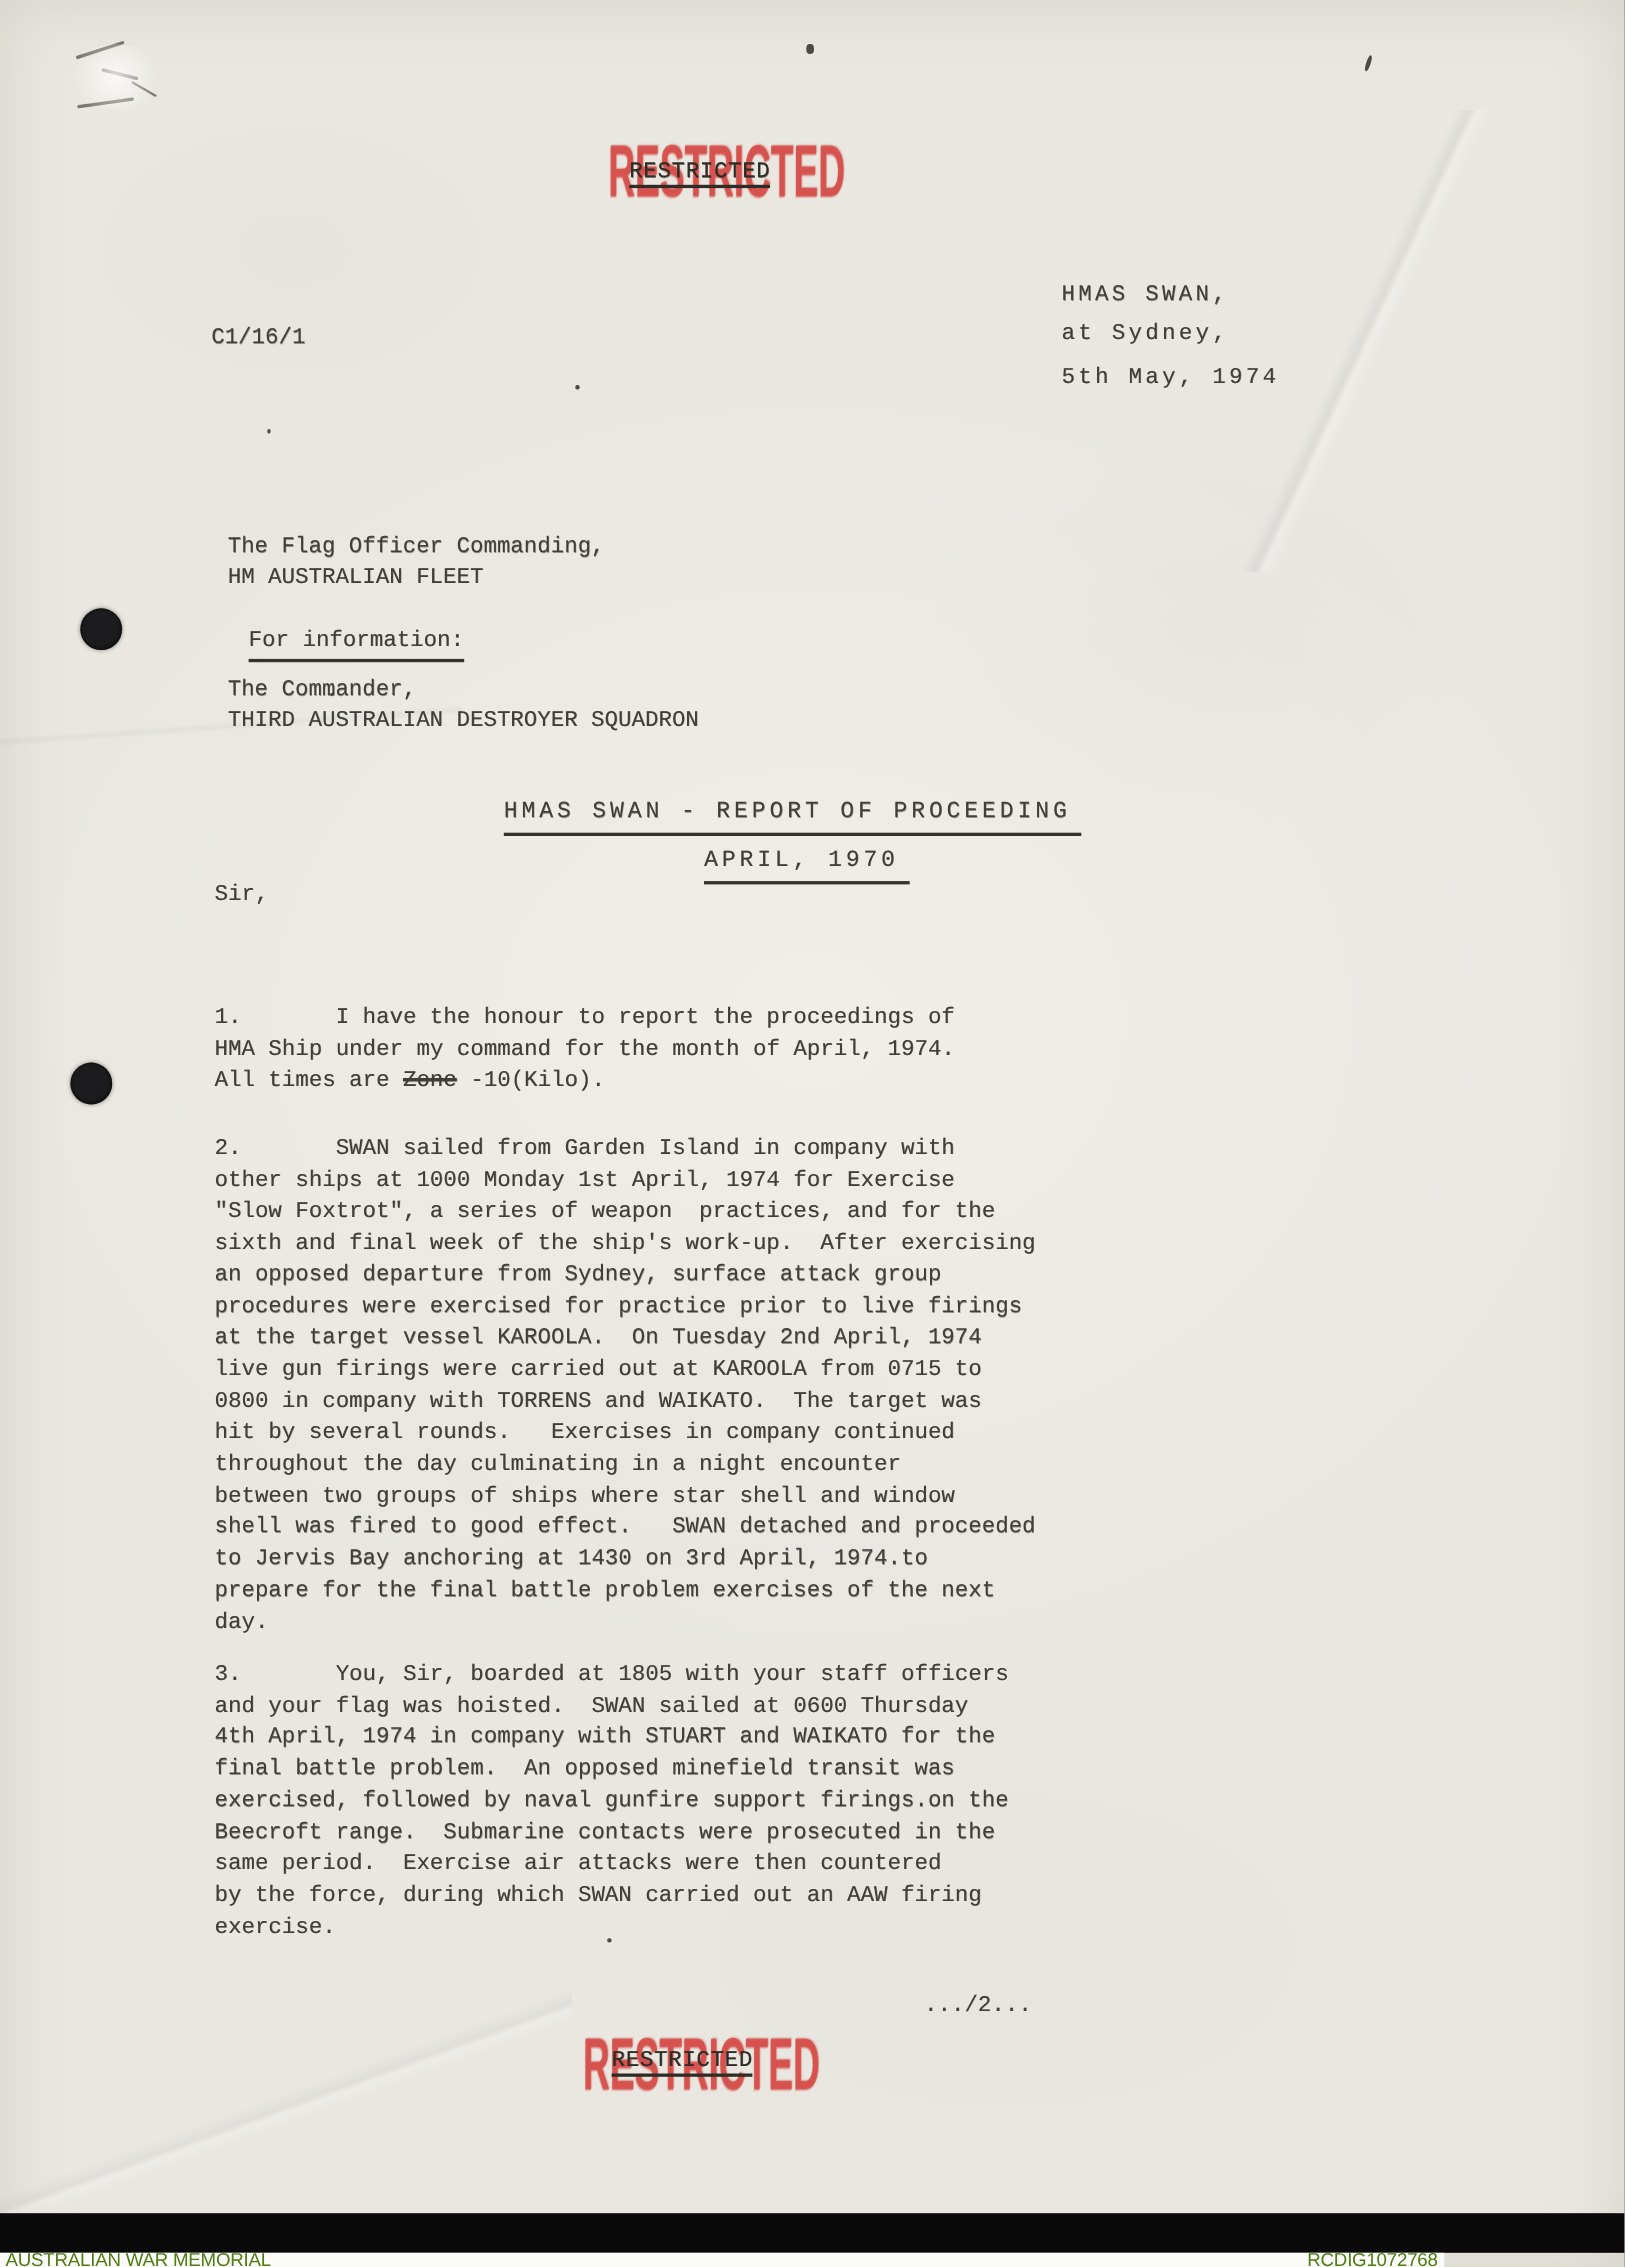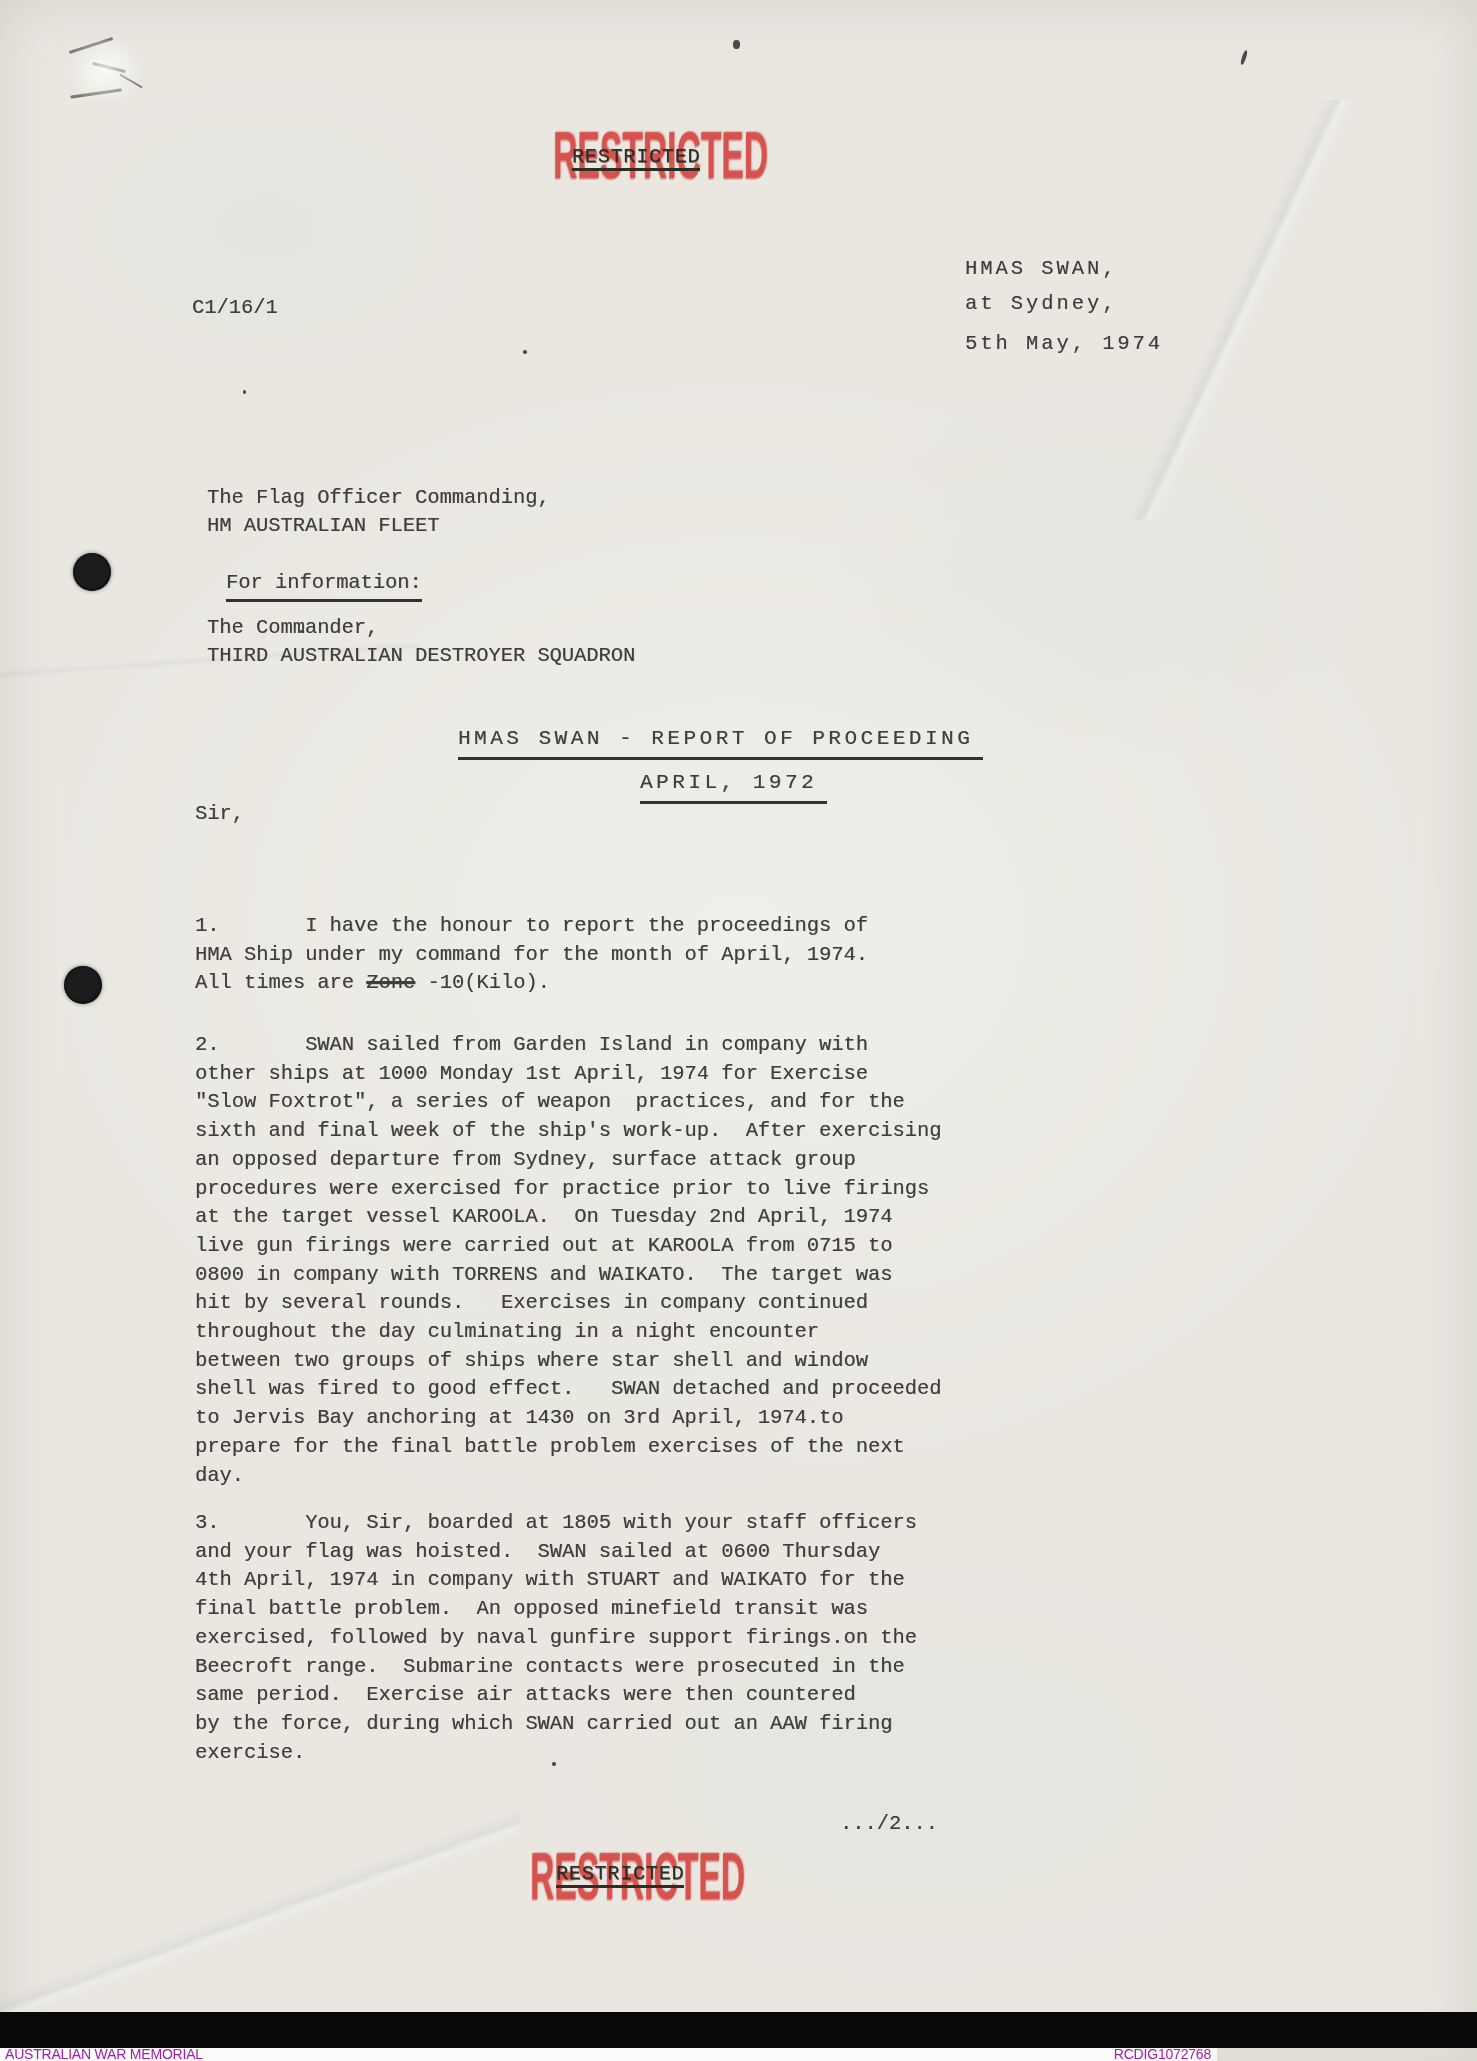--- a/index.html
+++ b/index.html
@@ -73,23 +73,23 @@
     background:radial-gradient(circle at 45% 40%, #1c1c1e 55%, #0d0d0f 100%);
     box-shadow:0 0 4px rgba(0,0,0,0.45), inset 0 0 3px #000;
   }
   .speck{position:absolute;background:#4c4a44;border-radius:45%;}
   .scratch{position:absolute;background:#7b776e;border-radius:2px;}
   .lightpatch{position:absolute;border-radius:50%;
     background:radial-gradient(circle,rgba(255,255,255,0.75),rgba(255,255,255,0) 70%);}
   .crease{position:absolute;pointer-events:none;}
   .footer-bar{position:absolute;left:0;width:1477px;background:#090909;}
   .footer-strip{
-    position:absolute;left:0;width:1217px;background:#fbfbfa;
+    position:absolute;left:0;width:1313px;background:#fbfbfa;
     font-family:"Liberation Sans","DejaVu Sans",sans-serif;
-    font-size:14px;line-height:13px;color:#a21caf;letter-spacing:-0.2px;
+    font-size:17px;line-height:13px;color:#4d7c0f;letter-spacing:-0.2px;
   }
   .footer-strip .left{position:absolute;left:5px;top:0;}
   .footer-strip .right{position:absolute;right:6px;top:0;}
 </style>
 </head>
 <body>
 
 <div class="page">
 
   <div class="scratch" style="left:68px;top:44px;width:46px;height:3px;transform:rotate(-18deg);"></div>
@@ -120,21 +120,21 @@
   <div class="tw hdr-right" style="left:965px;top:287px;">at Sydney,</div>
   <div class="tw hdr-right" style="left:965px;top:327px;">5th May, 1974</div>
 
   <div class="tw" style="left:207px;top:484px;">The Flag Officer Commanding,</div>
   <div class="tw" style="left:207px;top:512px;">HM AUSTRALIAN FLEET</div>
   <div class="tw tw-underline" style="left:207px;top:569px;margin-left:19px;">For information:</div>
   <div class="tw" style="left:207px;top:614px;">The Commander,</div>
   <div class="tw title-line" style="left:458px;top:725px;">HMAS SWAN - REPORT OF PROCEEDING</div>
 
   <div class="tw" style="left:207px;top:642px;">THIRD AUSTRALIAN DESTROYER SQUADRON</div>
-  <div class="tw title-line" style="left:640px;top:769px;">APRIL, 1972</div>
+  <div class="tw title-line" style="left:640px;top:769px;">APRIL, 1970</div>
 
   <div class="tw" style="left:195px;top:800px;">Sir,</div>
   <div class="tw" style="left:195px;top:912px;">1.       I have the honour to report the proceedings of
 HMA <b>Ship</b> under my command for the month of April, 1974.
 All times are <s>Zone</s> -10(Kilo).</div>
   <div class="tw" style="left:195px;top:1031px;font-family:Liberation Mono, monospace;">2.       SWAN sailed from Garden Island in company with
 other ships at 1000 Monday 1st April, 1974 for Exercise
 "Slow Foxtrot", a series of weapon  practices, and for the
 sixth and final week of the ship's work-up.  After exercising
 an opposed departure from Sydney, surface attack group

